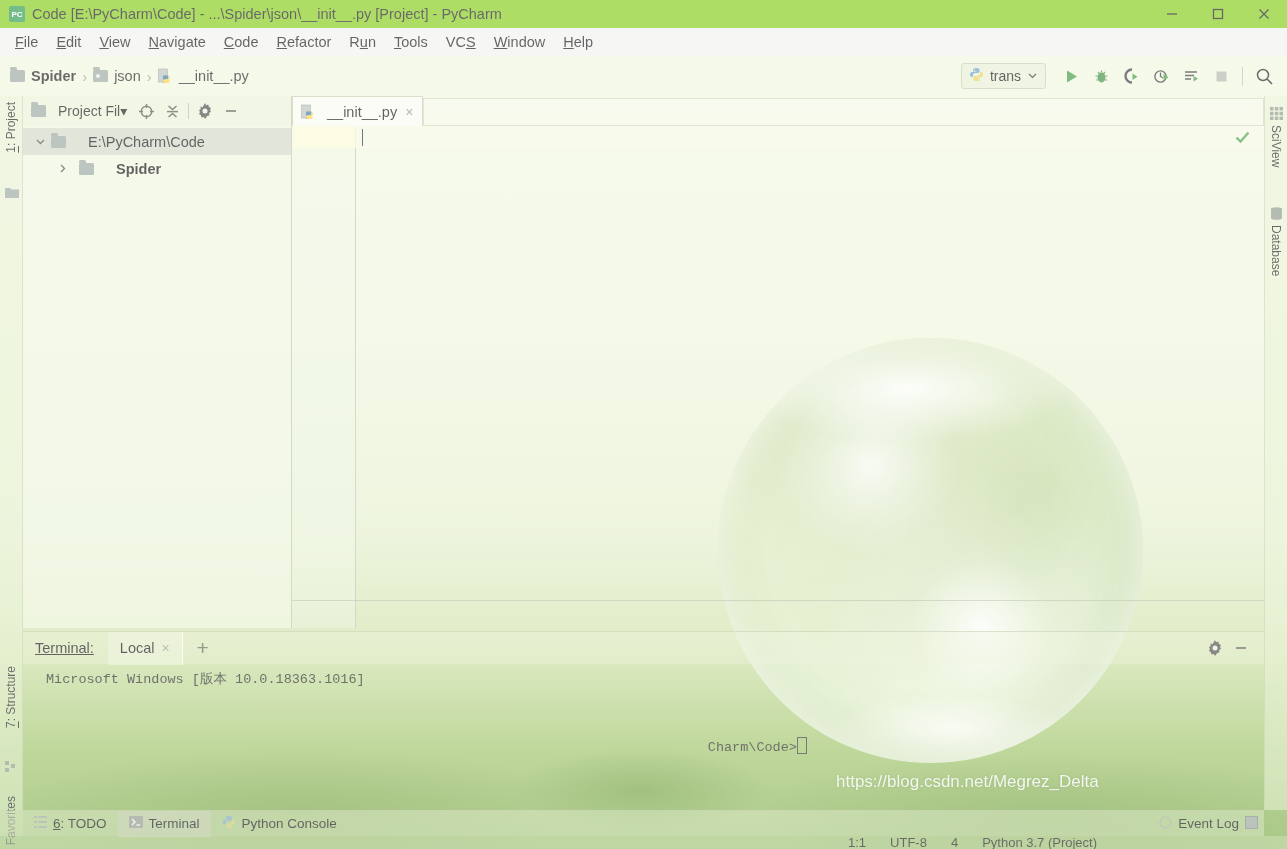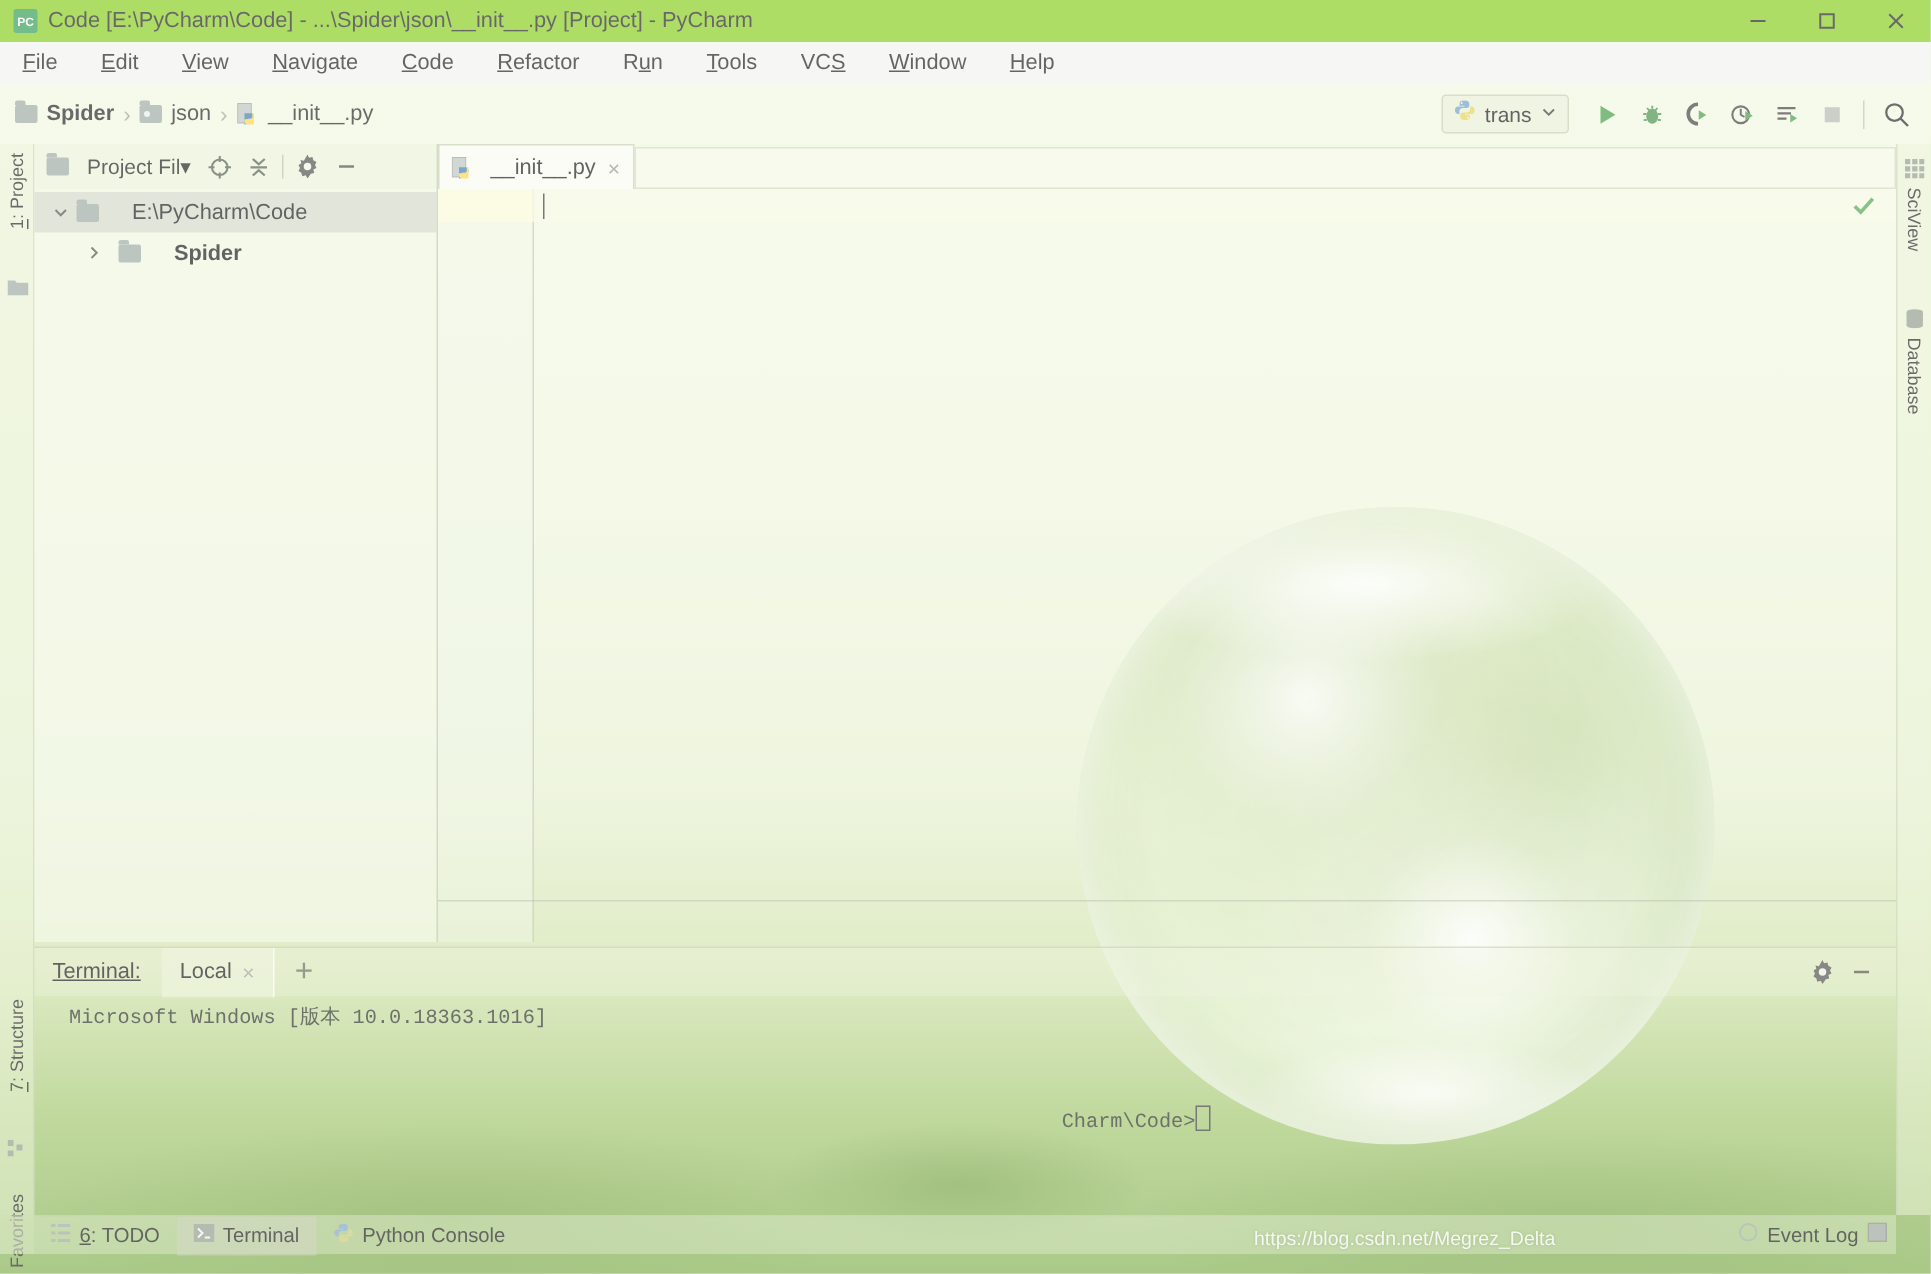--- a/index.html
+++ b/index.html
@@ -68,21 +68,21 @@
   .winbtns { margin-left:auto; display:flex; height:28px; }
   .winbtn {
     width:46px; height:28px; display:flex; align-items:center; justify-content:center;
     color:#1a1a1a; font-size:14px;
   }
   .winbtn svg { display:block; }
 
   
   .menubar {
     position:absolute; left:0; top:28px; width:1287px; height:28px;
-    background:#f2f2f0; display:flex; align-items:center; padding-left:6px;gap:11px;
+    background:#f2f2f0; display:flex; align-items:center; padding-left:6px;
   }
   .menu-item {
     font-size:14.5px; color:#141414; padding:3px 9px; white-space:nowrap;
   }
   .menu-item u { text-decoration: underline; }
 
   
   .navbar {
     position:absolute; left:0; top:56px; width:1287px; height:40px;
     background: rgba(238,246,219,0.55);
@@ -261,22 +261,22 @@
   
   .statusbar {
     position:absolute; left:0; top:836px; width:1287px; height:13px;
     display:flex; align-items:center; overflow:hidden;
     font-size:13px; color:#1b1f16;
     background: rgba(216,230,190,0.35);
   }
   .sb-item { padding:0 12px; white-space:nowrap; line-height:13px; }
 
   .watermark {
-    position:absolute; left:836px; top:818px;
-    font-size:13px; color:rgba(250,252,248,0.92);
+    position:absolute; left:836px; top:772px;
+    font-size:17px; color:rgba(250,252,248,0.92);
     text-shadow: 0 0 2px rgba(120,140,100,0.35);
     z-index:6; pointer-events:none; white-space:nowrap;
   }
   .corner-strip {
     position:absolute; left:0; top:810px; width:23px; height:26px;
     background: rgba(226,238,199,0.5);
   }
 </style>
 </head>
 <body>
@@ -628,17 +628,24 @@
       </span>
       <span style="font-size:13.5px; color:#12140f;">Event Log</span>
       <span>
         <svg width="13" height="13" viewBox="0 0 13 13">
             <rect x="0.5" y="0.5" width="12" height="12" fill="#9aa59a" stroke="#7d887d"></rect>
           </svg>
       </span>
     </div>
   </div>
 
+  <div class="statusbar">
+    <div style="width:836px"></div>
+    <div class="sb-item">1:1</div>
+    <div class="sb-item">UTF-8</div>
+    <div class="sb-item">4</div>
+    <div class="sb-item">Python 3.7 (Project)</div>
+  </div>
 
 </div>
 
 <div id="wash"></div>
 <div class="watermark">https://blog.csdn.net/Megrez_Delta</div>
 
 </body></html>

